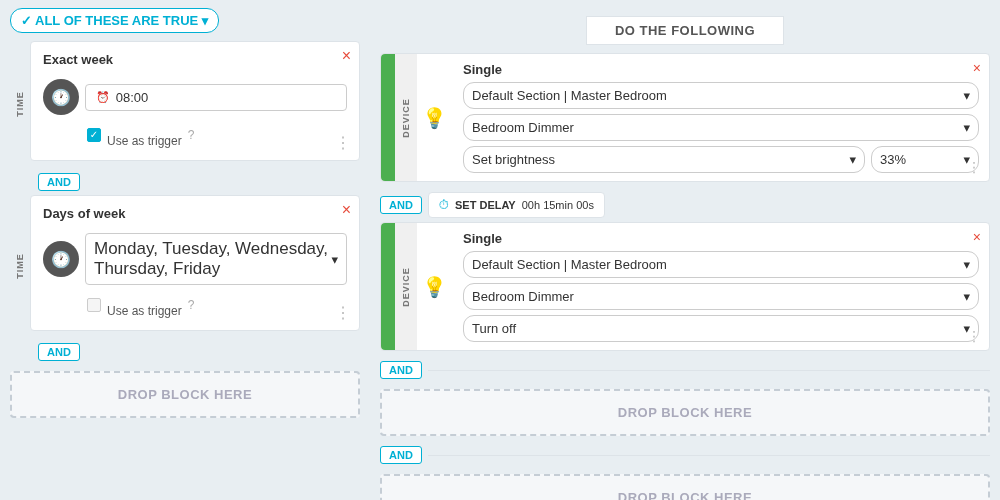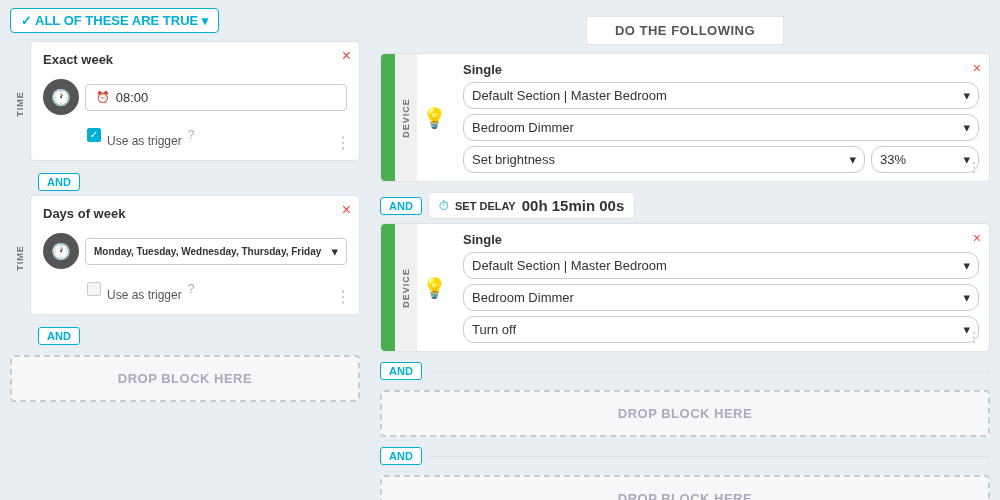--- a/index.html
+++ b/index.html
@@ -11,21 +11,21 @@
       min-width: 370px;
       background: #e8eef2;
       padding: 0;
       display: flex;
       flex-direction: column;
     }
 
     .all-of-these-bar {
       background: #fff;
       border: 1.5px solid #00b0d4;
-      border-radius: 4px;
+      border-radius: 12px;
       display: inline-flex;
       align-items: center;
       padding: 4px 10px;
       margin: 8px 10px 8px 10px;
       cursor: pointer;
       color: #00b0d4;
       font-size: 12px;
       font-weight: bold;
       gap: 4px;
       width: fit-content;
@@ -402,21 +402,21 @@
       </div>
       <div class="block-card" style="flex:1; position:relative;">
         <div class="close-btn">×</div>
         <div class="block-card-header">
           <span>Days of week</span>
         </div>
         <div class="block-card-body">
           <div class="days-row">
             <div class="clock-icon">🕐</div>
             <div class="days-select">
-              <span style="font-size:10px;font-weight:bold;">Monday, Tuesday, Wednesday, Thursday, Friday</span>
+              <span style="font-size:17px;">Monday, Tuesday, Wednesday, Thursday, Friday</span>
               <span>▾</span>
             </div>
           </div>
           <div class="trigger-row">
             <div class="checkbox"></div>
             <span class="trigger-label">Use as trigger</span>
             <span class="trigger-help">?</span>
           </div>
         </div>
         <div class="drag-handle">⋮</div>
@@ -471,21 +471,21 @@
     </div>
     <div class="close-btn-right">×</div>
     <div class="drag-dots">⋮</div>
   </div>
 
   <div class="set-delay-bar">
     <div class="and-badge-right">AND</div>
     <div class="set-delay-tag">
       <span class="clock-sm">⏱</span>
       <span style="font-weight:bold; font-size:11px;">SET DELAY</span>
-      <span style="font-size:15px;font-weight:bold;">00h 15min 00s</span>
+      <span style="font-size:11px;">00h 15min 00s</span>
     </div>
   </div>
 
   <div class="action-card">
     <div class="green-bar"></div>
     <div class="device-label-bar">
       <div class="device-label-text">DEVICE</div>
     </div>
     <div class="bulb-area">
       <span class="bulb-icon">💡</span>

